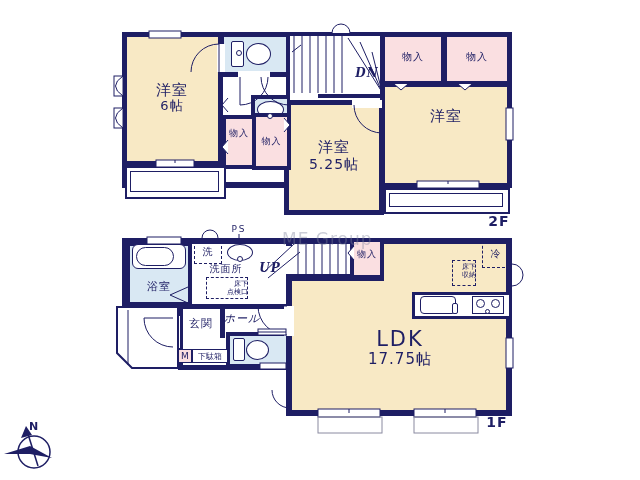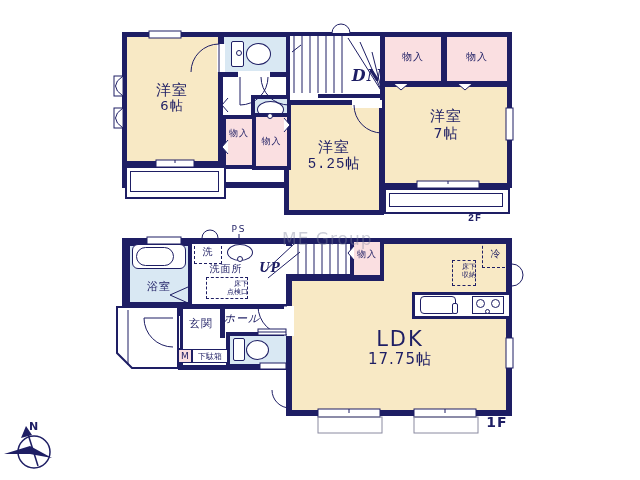--- a/index.html
+++ b/index.html
@@ -200,32 +200,31 @@
       <polygon points="4,454 30,446 52,458 30,454" fill="#1e1e64"></polygon>
     </g>
   </svg>
 
   <div class="lbl" style="left:122px;top:82px;width:100px;">
     <div style="font-size:15px;">洋室</div>
     <div style="font-size:13px;">6帖</div>
   </div>
   <div class="lbl" style="left:284px;top:139px;width:100px;">
     <div style="font-size:15px;">洋室</div>
-    <div style="font-size:14px;font-family:Liberation Mono, monospace;">5.25帖</div>
+    <div style="font-size:14px;">5.25帖</div>
   </div>
   <div class="lbl" style="left:380px;top:108px;width:132px;">
     <div style="font-size:15px;">洋室</div>
-    <div style="font-size:14px;">7帖</div>
   </div>
   <div class="lbl" style="left:380px;top:51px;width:66px;font-size:10px;">物入</div>
   <div class="lbl" style="left:442px;top:51px;width:70px;font-size:10px;">物入</div>
   <div class="lbl" style="left:222px;top:128px;width:34px;font-size:9px;">物入</div>
   <div class="lbl" style="left:252px;top:136px;width:39px;font-size:9px;">物入</div>
-  <div class="lbl ital" style="left:350px;top:67px;width:34px;font-size:16px;">DN</div>
-  <div class="lbl" style="left:460px;top:213px;width:30px;font-size:10px;font-weight:bold;font-family:Liberation Mono, monospace;">2F</div>
+  <div class="lbl ital" style="left:350px;top:67px;width:34px;font-size:12px;">DN</div>
+  <div class="lbl" style="left:484px;top:213px;width:30px;font-size:14px;font-weight:bold;">2F</div>
 
   <div class="lbl" style="left:330px;top:327px;width:140px;">
     <div style="font-size:21px;letter-spacing:2px;">LDK</div>
     <div style="font-size:15px;">17.75帖</div>
   </div>
   <div class="lbl" style="left:178px;top:318px;width:46px;font-size:11px;text-align:center;">玄関</div>
   <div class="lbl" style="left:214px;top:313px;width:56px;font-size:11px;font-style:italic;">ホール</div>
   <div class="lbl" style="left:130px;top:281px;width:58px;font-size:11px;">浴室</div>
   <div class="lbl" style="left:196px;top:263px;width:60px;font-size:10px;">洗面所</div>
   <div class="lbl" style="left:194px;top:246px;width:28px;font-size:10px;">洗</div>

